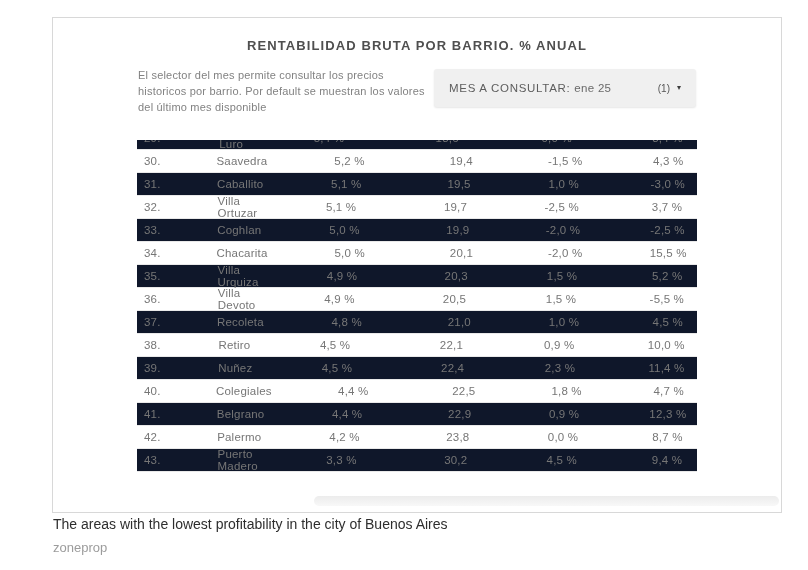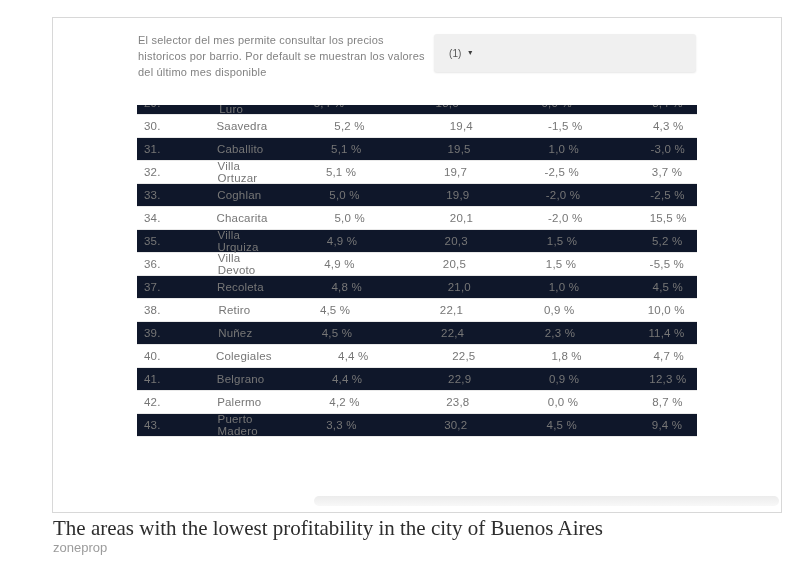--- a/index.html
+++ b/index.html
@@ -42,35 +42,40 @@
   .row { display:flex; align-items:center; height:23px; font-size:11.5px;
     color:#767676; border-bottom:1px solid #e9e9e9; background:#ffffff;
     letter-spacing:0.2px;gap:44px; }
   .row.odd { background:#0f172a; }
   .rows .row:first-child { margin-top:-13px; }
 
   .hscrollbar { position:absolute; left:261px; right:2px; top:478px;
     height:10px; border-radius:5px;
     background:linear-gradient(#ececec,#f8f8f8); }
 
-  .caption { position:absolute; left:53px; top:516px; font-size:21px;
-    color:#2e2e2e;font-family:Liberation Serif, serif; }
+  .caption { position:absolute; left:53px; top:516px; font-size:14px;
+    color:#2e2e2e; }
   .source  { position:absolute; left:53px; top:540px; font-size:13px;
     color:#9c9c9c; }
 </style>
 </head>
 <body>
 
 <div class="card">
 
+  <div class="card-title">RENTABILIDAD BRUTA POR BARRIO. % ANUAL</div>
 
   <div class="intro">
     <div class="intro-text">El selector del mes permite consultar los precios historicos por barrio. Por default se muestran los valores del último mes disponible</div>
 
     <div class="selector">
+      <span class="selector-label">
+        <span>MES A CONSULTAR:</span>
+        <span class="sel-value">ene 25</span>
+      </span>
       <span class="selector-right">
         <span>(1)</span>
         <span class="caret">▾</span>
       </span>
     </div>
   </div>
 
   <div class="table">
     <div class="rows">
         <div class="row odd">

